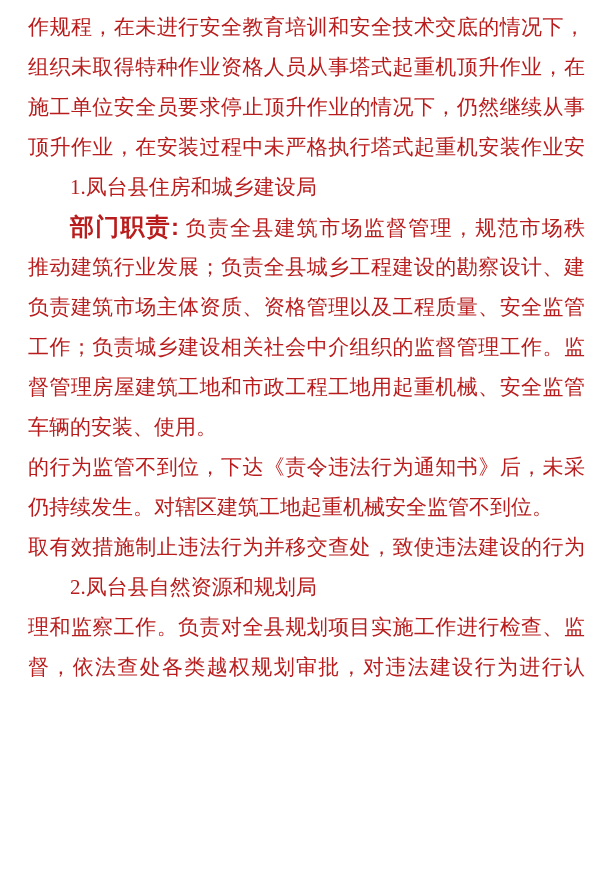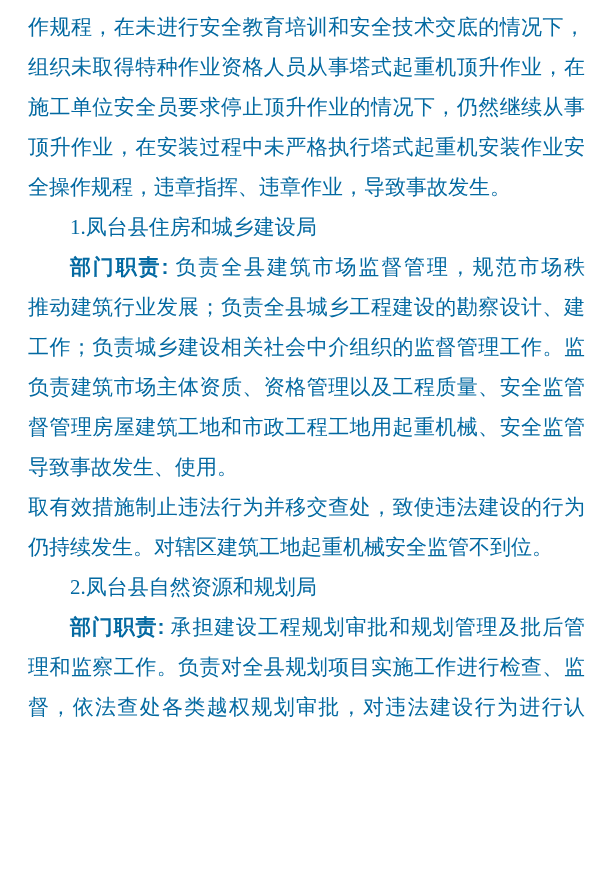--- a/index.html
+++ b/index.html
@@ -9,21 +9,21 @@
   }
   .page {
     position: relative;
     width: 615px;
     height: 888px;
     box-sizing: border-box;
     background: #ffffff;
     padding: 7px 30px 0 28px;
     overflow: hidden;
     font-family: "Liberation Serif", "DejaVu Serif", serif;
-    color: #0369a1;
+    color: #b91c1c;
   }
   .doc-body {
     width: 557px;
   }
   .line {
     font-size: 21px;
     line-height: 40px;
     height: 40px;
     text-align: justify;
     overflow: hidden;
@@ -33,40 +33,39 @@
     text-align-last: justify;
   }
   
   .line.indent {
     text-indent: 42px;
   }
   .lead {
     font-weight: bold;
     
     font-family: "Liberation Sans", "DejaVu Sans", sans-serif;
-    font-size: 21px;
+    font-size: 24px;
   }
 </style>
 </head>
 <body>
 
 <div class="page">
   <div class="doc-body" id="doc-body">
       <div class="line fill">作规程，在未进行安全教育培训和安全技术交底的情况下，</div>
       <div class="line fill">组织未取得特种作业资格人员从事塔式起重机顶升作业，在</div>
       <div class="line fill">施工单位安全员要求停止顶升作业的情况下，仍然继续从事</div>
       <div class="line fill">顶升作业，在安装过程中未严格执行塔式起重机安装作业安</div>
-      <div class="line">全操作规程，违章指挥、违章作业，导致事故发生。</div>
       <div class="line indent">1.凤台县住房和城乡建设局</div>
       <div class="line fill indent"><span class="lead">部门职责:</span> 负责全县建筑市场监督管理，规范市场秩序，</div>
       <div class="line fill">推动建筑行业发展；负责全县城乡工程建设的勘察设计、建</div>
+      <div class="line fill">负责建筑市场主体资质、资格管理以及工程质量、安全监管</div>
       <div class="line fill">工作；负责城乡建设相关社会中介组织的监督管理工作。监</div>
-      <div class="line fill">负责建筑市场主体资质、资格管理以及工程质量、安全监管</div>
       <div class="line fill">督管理房屋建筑工地和市政工程工地用起重机械、安全监管</div>
-      <div class="line">导致事故发生、使用。</div>
+      <div class="line">车辆的安装、使用。</div>
+      <div class="line fill">的行为监管不到位，下达《责令违法行为通知书》后，未采</div>
+      <div class="line">仍持续发生。对辖区建筑工地起重机械安全监管不到位。</div>
       <div class="line fill">取有效措施制止违法行为并移交查处，致使违法建设的行为</div>
-      <div class="line">仍持续发生。对辖区建筑工地起重机械安全监管不到位。</div>
       <div class="line indent">2.凤台县自然资源和规划局</div>
-      <div class="line fill indent"><span class="lead">部门职责:</span> 承担建设工程规划审批和规划管理及批后管</div>
       <div class="line fill">理和监察工作。负责对全县规划项目实施工作进行检查、监</div>
       <div class="line fill">督，依法查处各类越权规划审批，对违法建设行为进行认定，</div>
     </div>
 </div>
 
 </body></html>

